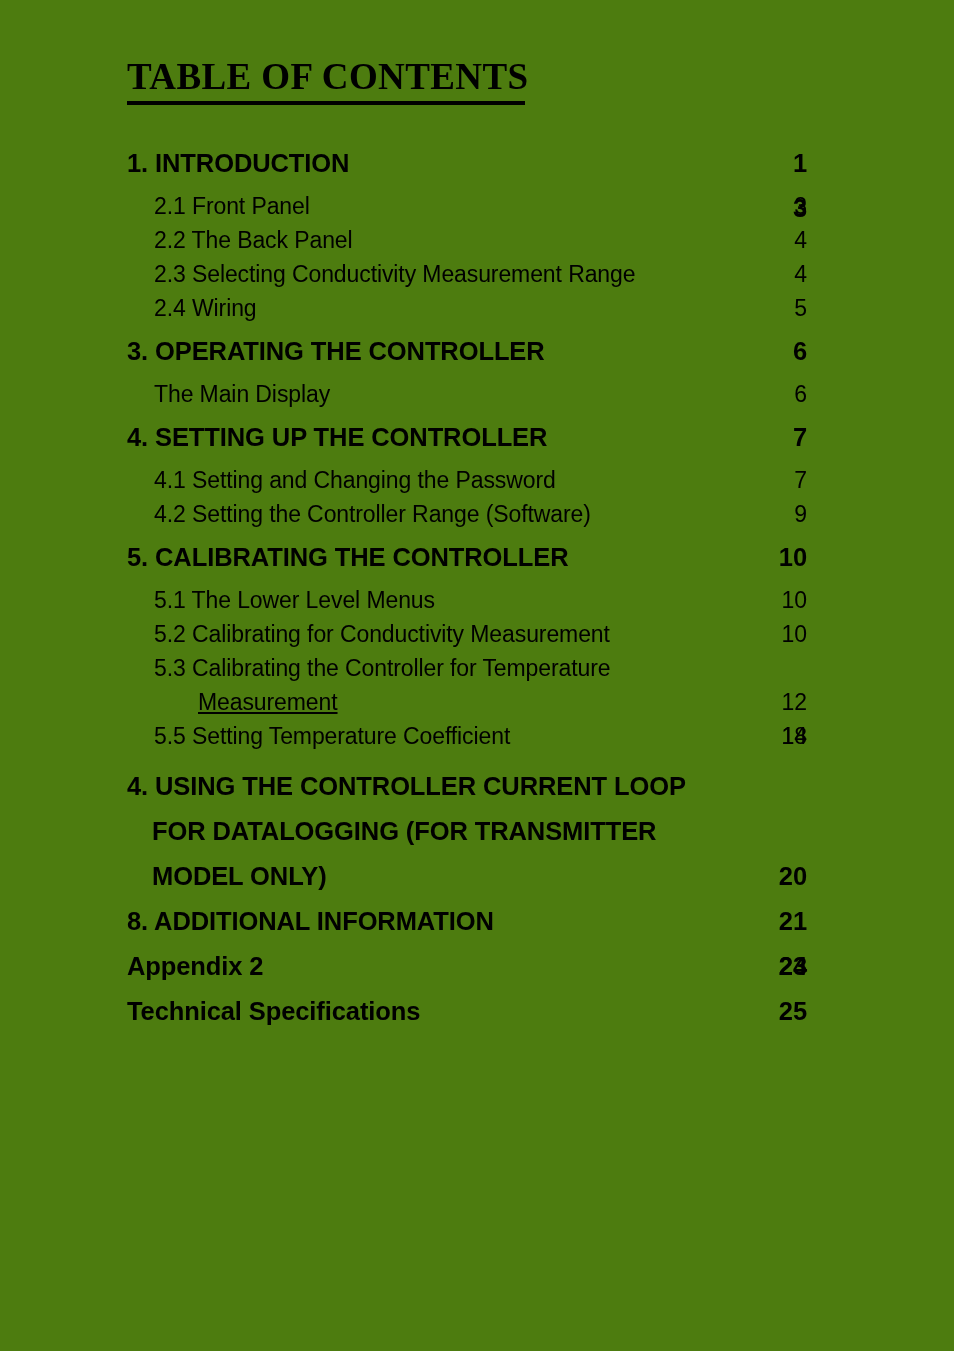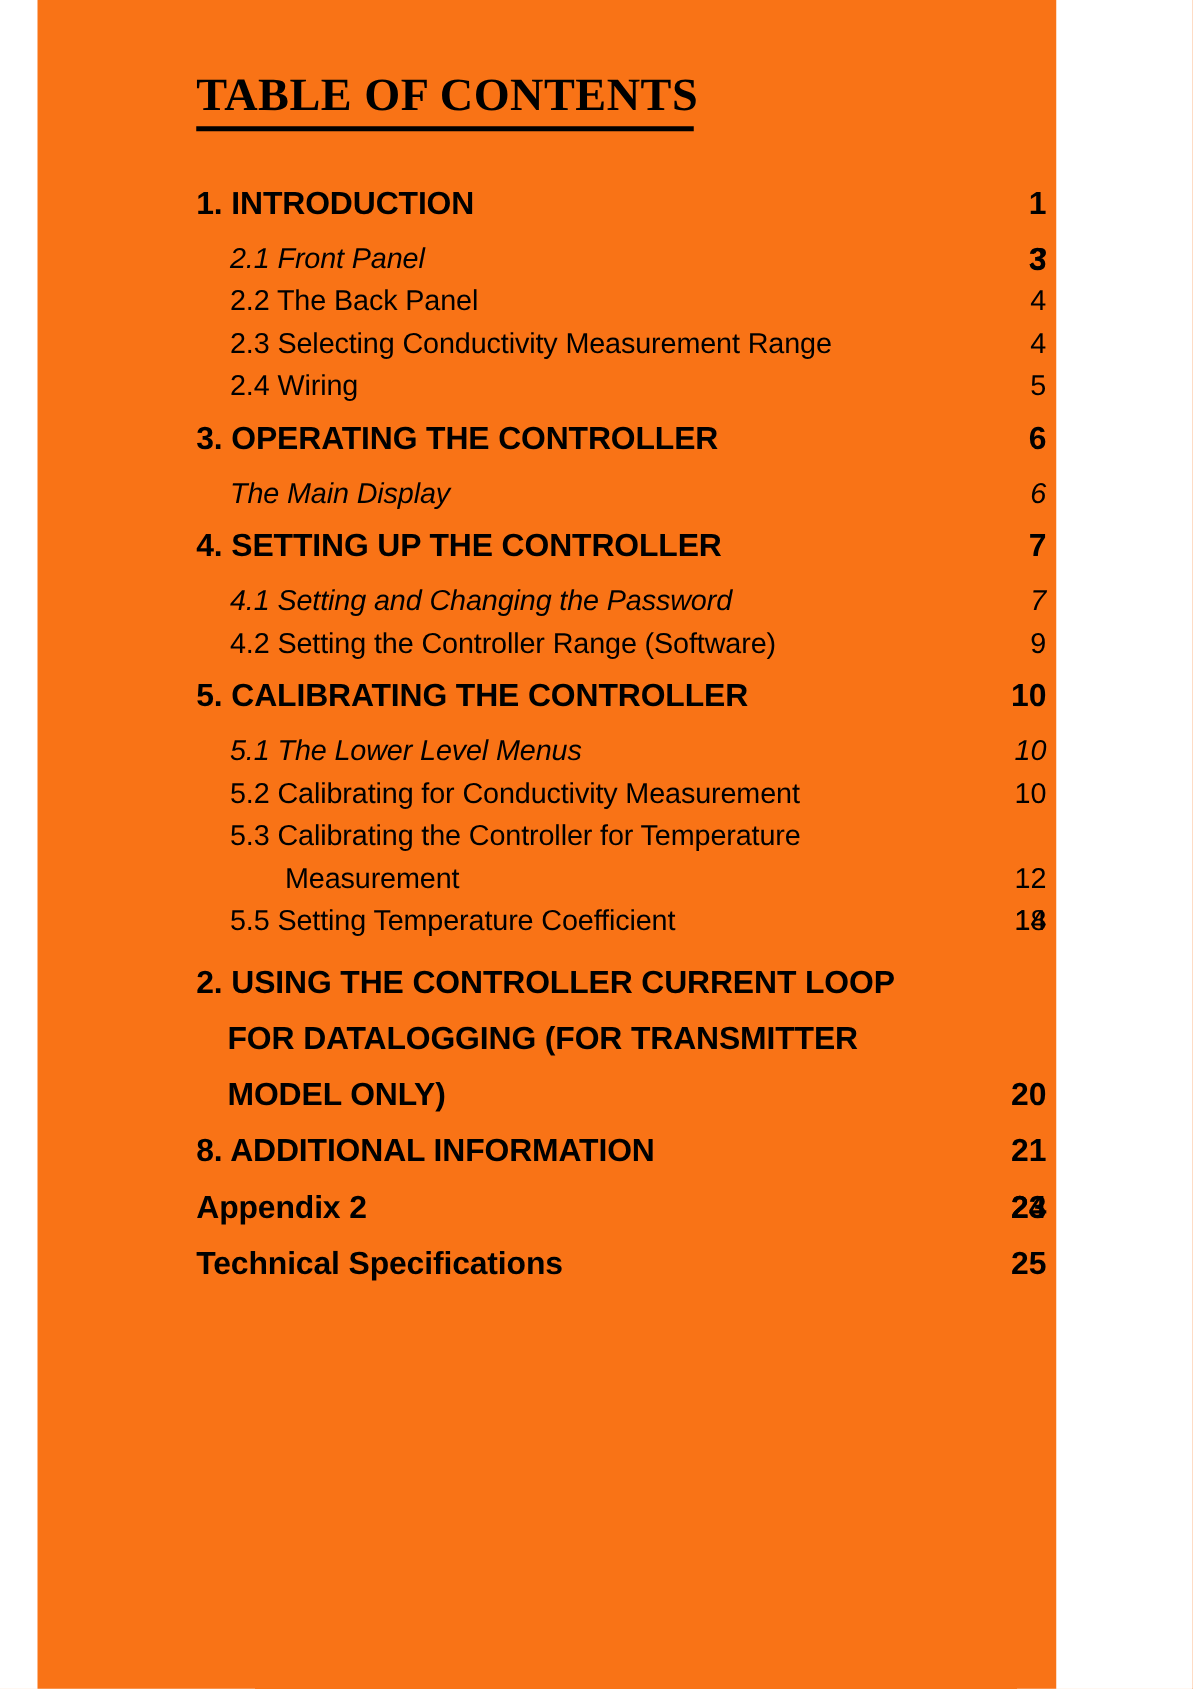--- a/index.html
+++ b/index.html
@@ -13,24 +13,23 @@
     position: relative;
     font-family: "Liberation Sans", sans-serif;
     color: #000000;
     overflow: hidden;
   }
 
   .page {
     position: absolute;
     left: 0;
     top: 0;
-    width: 815px;
+    width: 954px;
     height: 1351px;
-    background: #f97316;
-    margin-left: 30px;
+    background: #4d7c0f;
   }
 
   
   .toc-title {
     position: absolute;
     left: 127px;
     top: 58px;
     font-family: "Liberation Serif", serif;
     font-weight: bold;
     font-size: 37px;
@@ -97,25 +96,25 @@
 
   
   .level2 {
     font-size: 23px;
     font-weight: normal;
     line-height: 34px;
     letter-spacing: -0.1px;
   }
   .level2 .entry-label { padding-left: 27px; }
   .level2 .entry-page { font-size: 23px; font-weight: normal; }
-  .level2 .cont { padding-left: 71px; }
+  .level2 .cont { padding-left: 71px; text-decoration: underline; }
 
   
   .gap-before-7 { margin-top: 11px; }
-  .gap-sub-top  { margin-top: 3px; font-style: italic; }
+  .gap-sub-top  { margin-top: 3px; }
   .gap-main-top { margin-top: 4px; }
 </style>
 </head>
 <body>
 
 <div class="page">
 
   <div class="toc-title">TABLE OF CONTENTS</div>
   <div class="toc-title-rule"></div>
 
@@ -166,21 +165,21 @@
         <div class="entry-line"><span class="entry-label">5.3 Calibrating the Controller for Temperature</span></div>
         <div class="entry-line"><span class="entry-label cont">Measurement</span><span class="entry-page">12</span></div>
       </div>
       <div class="entry level2">
         <div class="entry-line"><span class="entry-page">14</span></div>
       </div>
       <div class="entry level2">
         <div class="entry-line"><span class="entry-label">5.5 Setting Temperature Coefficient</span><span class="entry-page">18</span></div>
       </div>
       <div class="entry level1 gap-before-7">
-        <div class="entry-line"><span class="entry-label">2. USING THE CONTROLLER CURRENT LOOP</span></div>
+        <div class="entry-line"><span class="entry-label">4. USING THE CONTROLLER CURRENT LOOP</span></div>
         <div class="entry-line"><span class="entry-label cont">FOR DATALOGGING (FOR TRANSMITTER</span></div>
         <div class="entry-line"><span class="entry-label cont">MODEL ONLY)</span><span class="entry-page">20</span></div>
       </div>
       <div class="entry level1">
         <div class="entry-line"><span class="entry-label">8. ADDITIONAL INFORMATION</span><span class="entry-page">21</span></div>
       </div>
       <div class="entry level1">
         <div class="entry-line"><span class="entry-page">23</span></div>
       </div>
       <div class="entry level1">

